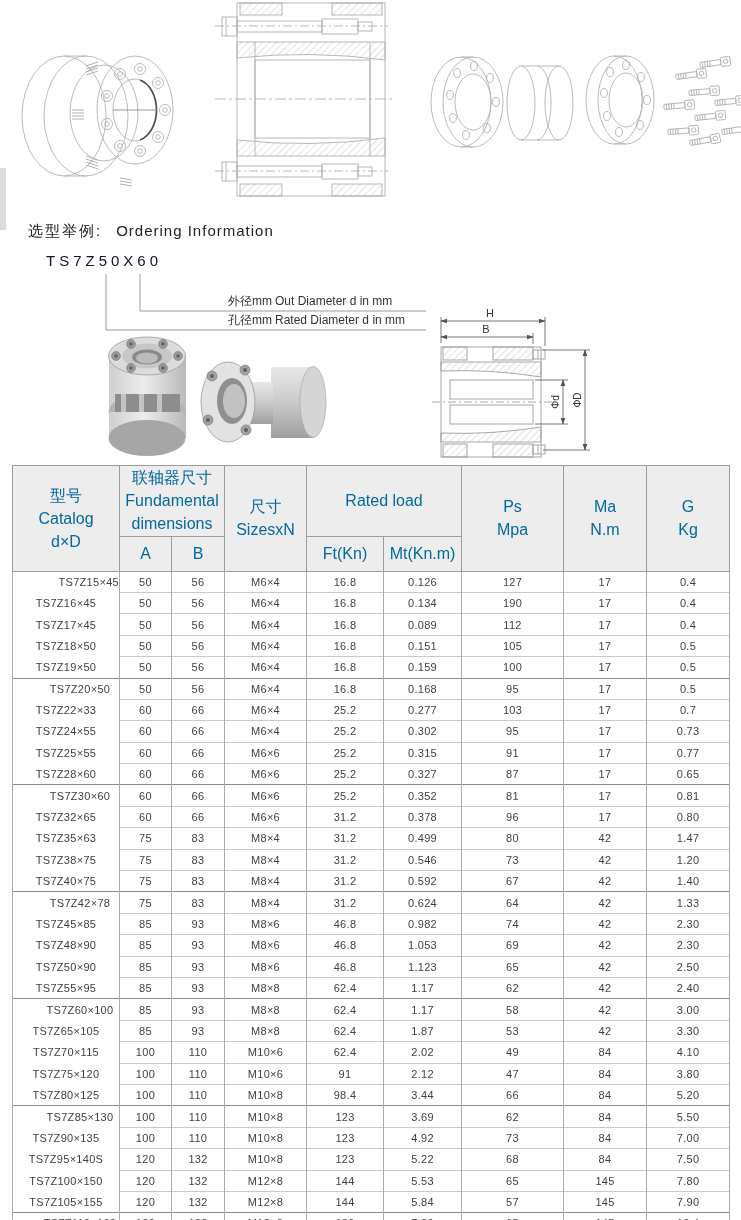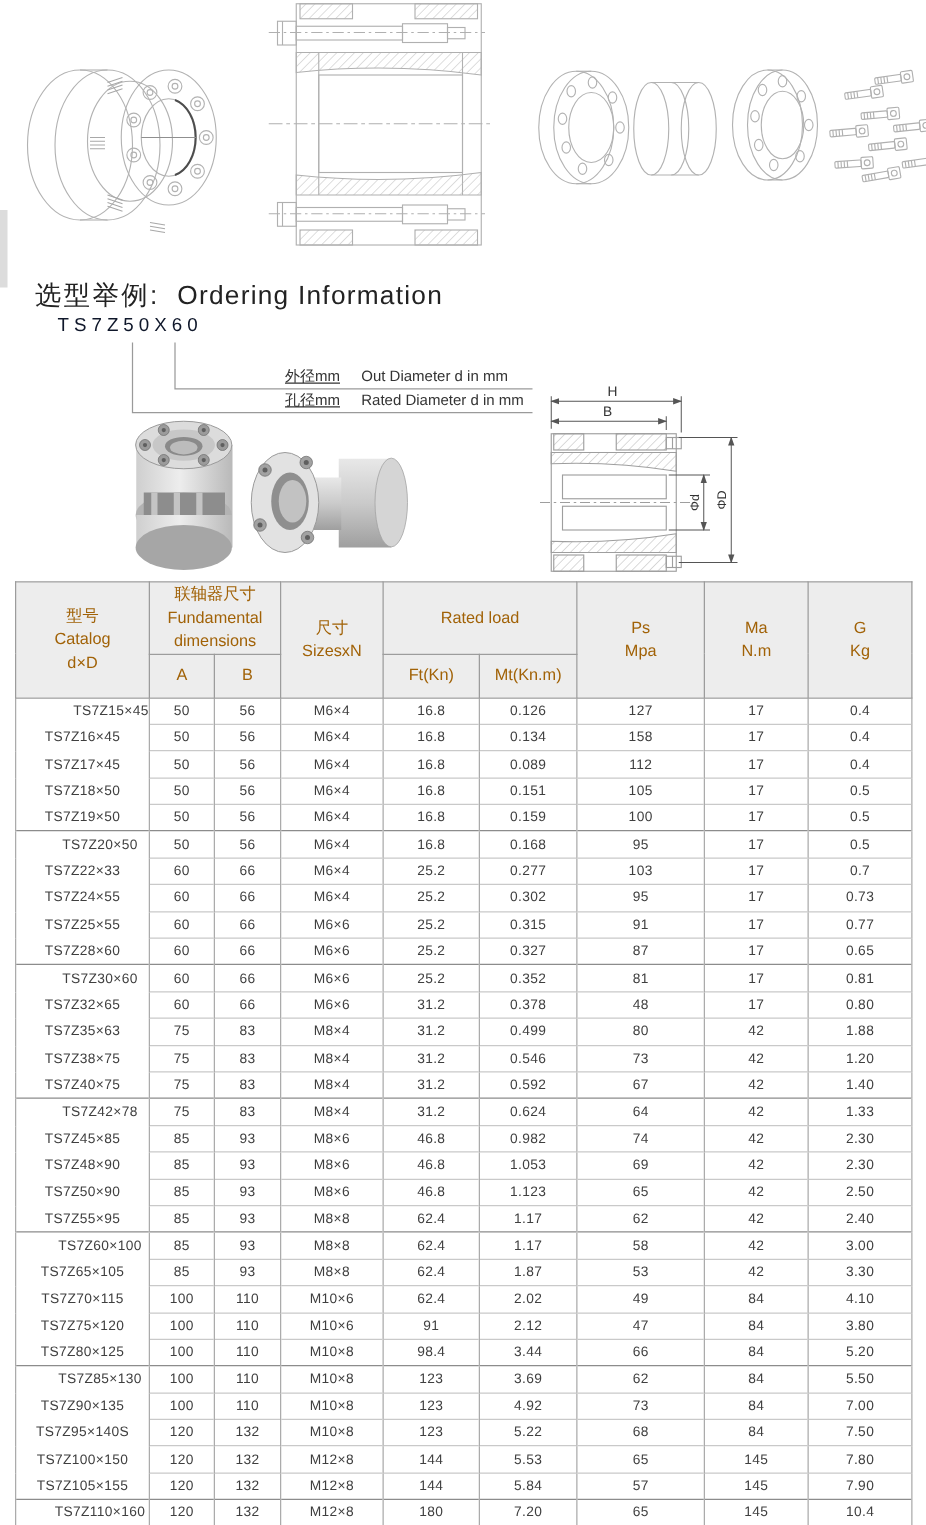--- a/index.html
+++ b/index.html
@@ -3,39 +3,39 @@
 <meta charset="utf-8">
 <style>
   html,body{margin:0;padding:0;}
   body{
     width:741px;height:1220px;position:relative;background:#ffffff;
     font-family:"Liberation Sans","DejaVu Sans",sans-serif;color:#3a3a3a;
     overflow:hidden;
   }
   .abs{position:absolute;}
   
-  .sec-label{left:28px;top:222px;font-size:21px;color:#222;}
+  .sec-label{left:28px;top:222px;font-size:15px;color:#222;}
   .sec-label .zh{letter-spacing:2px;margin-right:14px;}
   .sec-label .en{letter-spacing:1px;}
   .example-code{left:46px;top:252px;font-size:15px;color:#0f172a;letter-spacing:4px;}
   .callout{font-size:12px;color:#333;white-space:nowrap;}
-  .callout .zh{margin-right:17px;text-decoration:underline;}
+  .callout .zh{margin-right:3px;}
   .callout1{left:228px;top:293px;}
   .callout2{left:228px;top:312px;}
   .edge-strip{left:0;top:168px;width:6px;height:62px;background:#dcdcdc;}
   
   .cat-table{
     position:absolute;left:12px;top:465px;width:717px;
     border-collapse:collapse;table-layout:fixed;
     font-size:11px;color:#3f3f3f;
     border:1.5px solid #8c8c8c;
   }
   .cat-table th{
     background:#ededed;border:1px solid #9c9c9c;
-    font-weight:normal;font-size:13px;color:#a16207;
+    font-weight:normal;font-size:16px;color:#0369a1;
     padding:0;line-height:1.45;
   }
   .cat-table thead tr.h1 th{height:50px;}
   .cat-table thead tr.h2 th{height:34px;}
   .cat-table td{
     border-left:1px solid #ababab;border-right:1px solid #ababab;
     border-top:1px solid #c9c9c9;
     height:20.4px;text-align:center;padding:0;letter-spacing:0.3px;
     background:#fff;
   }
@@ -392,21 +392,21 @@
         <td>17</td>
         <td>0.4</td>
       </tr>
       <tr>
         <td class="col-catalog">TS7Z16×45</td>
         <td>50</td>
         <td>56</td>
         <td>M6×4</td>
         <td>16.8</td>
         <td>0.134</td>
-        <td>158</td>
+        <td>190</td>
         <td>17</td>
         <td>0.4</td>
       </tr>
       <tr>
         <td class="col-catalog">TS7Z17×45</td>
         <td>50</td>
         <td>56</td>
         <td>M6×4</td>
         <td>16.8</td>
         <td>0.089</td>
@@ -502,34 +502,34 @@
         <td>17</td>
         <td>0.81</td>
       </tr>
       <tr>
         <td class="col-catalog">TS7Z32×65</td>
         <td>60</td>
         <td>66</td>
         <td>M6×6</td>
         <td>31.2</td>
         <td>0.378</td>
-        <td>48</td>
+        <td>96</td>
         <td>17</td>
         <td>0.80</td>
       </tr>
       <tr>
         <td class="col-catalog">TS7Z35×63</td>
         <td>75</td>
         <td>83</td>
         <td>M8×4</td>
         <td>31.2</td>
         <td>0.499</td>
         <td>80</td>
         <td>42</td>
-        <td>1.88</td>
+        <td>1.47</td>
       </tr>
       <tr>
         <td class="col-catalog">TS7Z38×75</td>
         <td>75</td>
         <td>83</td>
         <td>M8×4</td>
         <td>31.2</td>
         <td>0.546</td>
         <td>73</td>
         <td>42</td>

